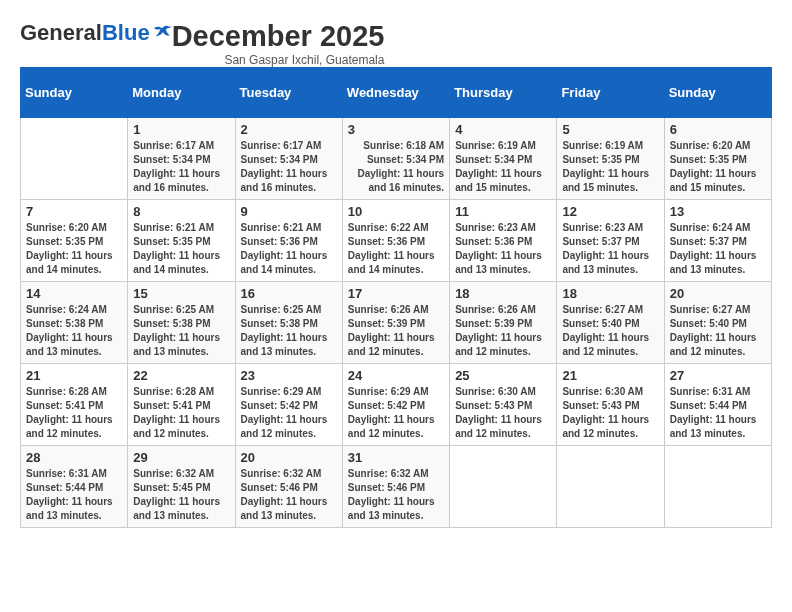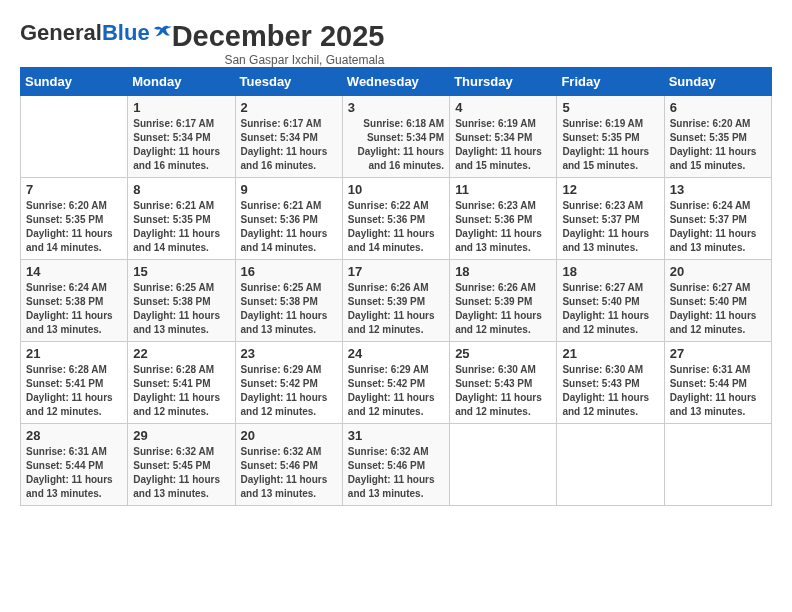--- a/index.html
+++ b/index.html
@@ -47,21 +47,21 @@
       color: #555;
     }
     table {
       width: 100%;
       border-collapse: collapse;
       font-size: 11px;
     }
     thead tr th {
       background-color: #1565c0;
       color: #fff;
-      padding: 6px 4px;
+      padding: 17px 4px;
       text-align: left;
       font-size: 13px;
       font-weight: bold;
       border: 1px solid #1565c0;
       margin-top: 40px;
     }
     tbody tr td {
       border: 1px solid #ccc;
       padding: 4px 5px;
       vertical-align: top;

